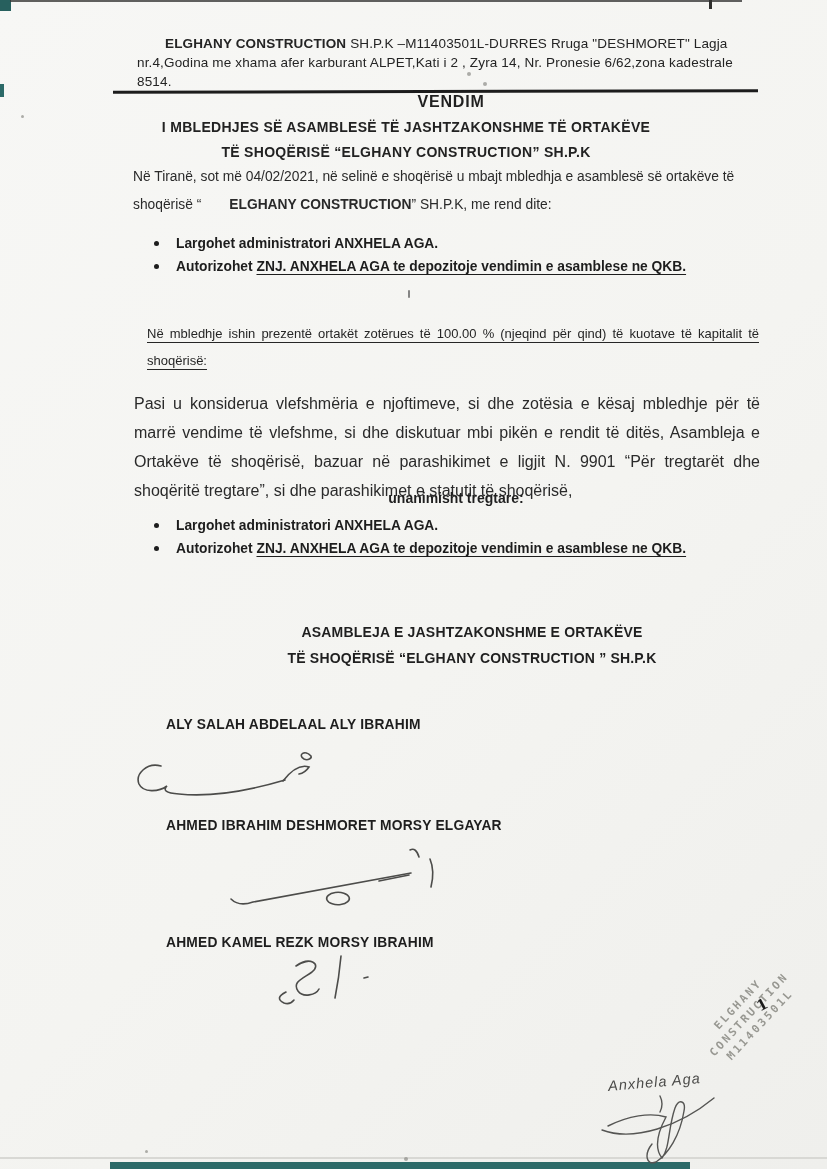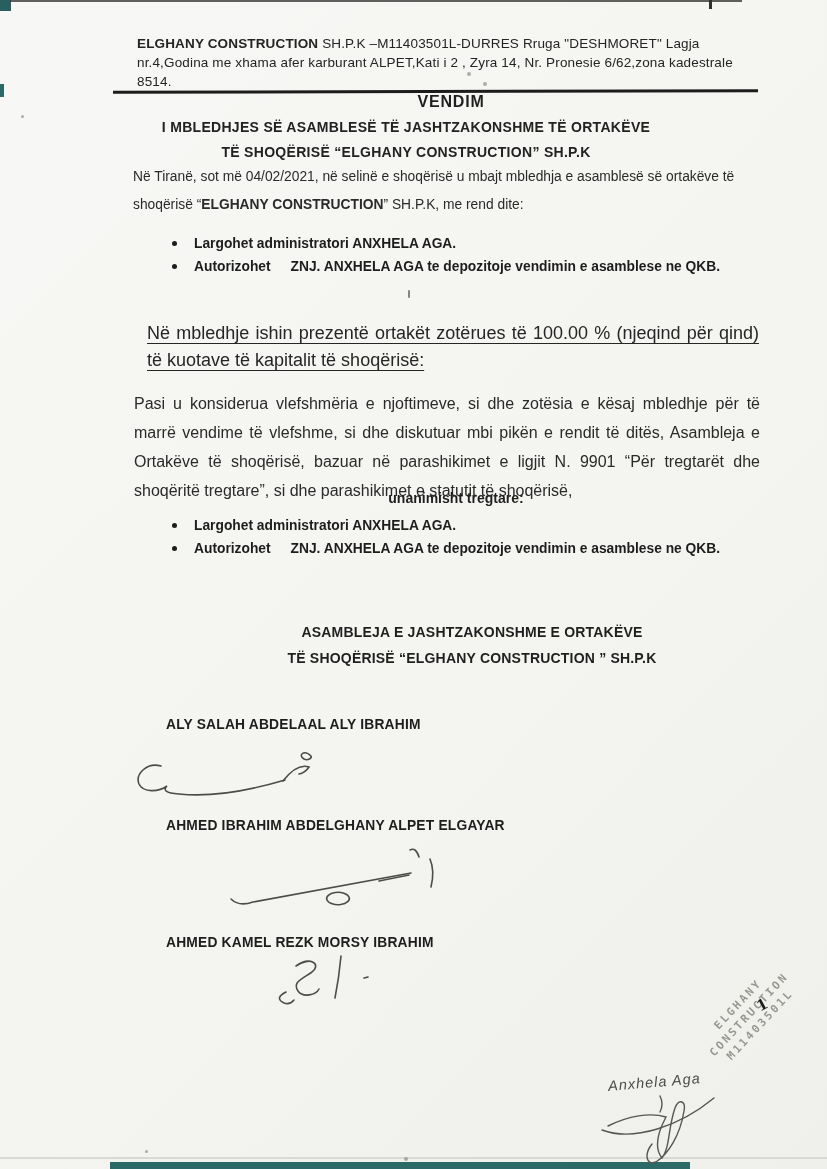--- a/index.html
+++ b/index.html
@@ -22,47 +22,47 @@
   .bottom-shadow{left:0;top:1157px;width:827px;height:2px;background:#d8d8d4;}
   .speck{width:4px;height:4px;border-radius:50%;background:#8d8d88;opacity:.7;}
   .spk1{left:467px;top:72px;}
   .spk2{left:483px;top:82px;}
   .spk3{left:408px;top:290px;width:2px;height:8px;border-radius:1px;background:#555;}
   .spk4{left:21px;top:115px;width:3px;height:3px;}
   .spk5{left:404px;top:1157px;}
   .spk6{left:145px;top:1150px;width:3px;height:3px;}
 
   
-  .b{font-weight:700;}
-  .u{text-underline-offset:3px;margin-left:16px;}
+  .b{font-weight:700;margin-left:28px;}
+  .u{text-decoration:underline;text-underline-offset:3px;}
   .header{
     position:absolute;left:137px;top:35px;width:622px;
     font-size:13.5px;line-height:18.8px;letter-spacing:.15px;color:#242424;
   }
   .rule{position:absolute;left:113px;top:90px;width:645px;height:2.5px;background:#1c1c1c;transform:rotate(-.15deg);}
   .doc-title{
     position:absolute;left:115px;top:93px;width:642px;text-align:center;
     font-weight:700;font-size:16px;letter-spacing:.8px;transform:translateX(15px);
   }
   .sub{position:absolute;left:80px;width:652px;text-align:center;font-weight:700;font-size:14px;letter-spacing:.3px;color:#222;}
   .sub1{top:119px;}
   .sub2{top:144px;}
   .intro{position:absolute;left:133px;top:163px;width:626px;margin:0;font-size:13.8px;line-height:28px;color:#2a2a2a;}
-  ul.resolutions{position:absolute;left:170px;margin:0;padding:0;list-style:none;width:592px;}
+  ul.resolutions{position:absolute;left:152px;margin:0;padding:0;list-style:none;width:592px;}
   ul.resolutions li{
     position:relative;padding-left:24px;font-weight:700;font-size:13.8px;line-height:23px;color:#1d1d1d;
   }
   ul.resolutions li::before{
     content:"";position:absolute;left:2px;top:9px;width:5px;height:5px;border-radius:50%;background:#1d1d1d;
   }
   .list-agenda{top:232px;}
   .list-decisions{top:514px;}
   .quorum{
     position:absolute;left:147px;top:320px;width:612px;margin:0;
-    font-size:18px;line-height:27px;text-align:justify;color:#262626;
+    font-size:13px;line-height:27px;text-align:justify;color:#262626;
     text-decoration:underline;text-underline-offset:4px;
   }
   .body-par{
     position:absolute;left:122px;top:377px;width:626px;margin:12px;
     font-size:16px;line-height:29px;text-align:justify;color:#2a2a2a;
   }
   .decision-heading{
     position:absolute;left:115px;top:490px;width:642px;text-align:center;
     font-weight:700;font-size:14px;transform:translateX(20px);
   }
@@ -149,21 +149,21 @@
   <div class="closing closing2">TË SHOQËRISË “ELGHANY CONSTRUCTION ” SH.P.K</div>
   <div class="closing closing1">ASAMBLEJA E JASHTZAKONSHME E ORTAKËVE</div>
 
   <div class="signer-name sn1">ALY SALAH ABDELAAL ALY IBRAHIM</div>
   <svg class="sig sig1" width="215" height="60" viewBox="0 0 215 60">
     <path d="M28,22 C14,18 2,30 6,40 C10,49 26,48 34,42 C30,46 32,49 46,50 C85,54 125,44 152,36"></path>
     <path d="M150,37 q14,-18 26,-14 q-4,6 -10,7"></path>
     <path d="M178,12 c-6,-7 -14,-1 -7,3 c4,2 8,-1 7,-3"></path>
   </svg>
 
-  <div class="signer-name sn2">AHMED IBRAHIM ABDELGHANY ALPET ELGAYAR</div>
+  <div class="signer-name sn2">AHMED IBRAHIM DESHMORET MORSY ELGAYAR</div>
   <svg class="sig sig2" width="220" height="66" viewBox="0 0 220 66">
     <path d="M8,56 q8,8 22,3 L188,30"></path>
     <path d="M104,57 a11,6 0 1 0 22,-3 a11,6 0 1 0 -22,3"></path>
     <path d="M156,38 l30,-6"></path>
     <path d="M196,14 q-3,-10 -9,-7"></path>
     <path d="M207,16 q5,12 1,28"></path>
   </svg>
 
   <div class="signer-name sn3">AHMED KAMEL REZK MORSY IBRAHIM</div>
   <svg class="sig sig3" width="130" height="64" viewBox="0 0 130 64">

